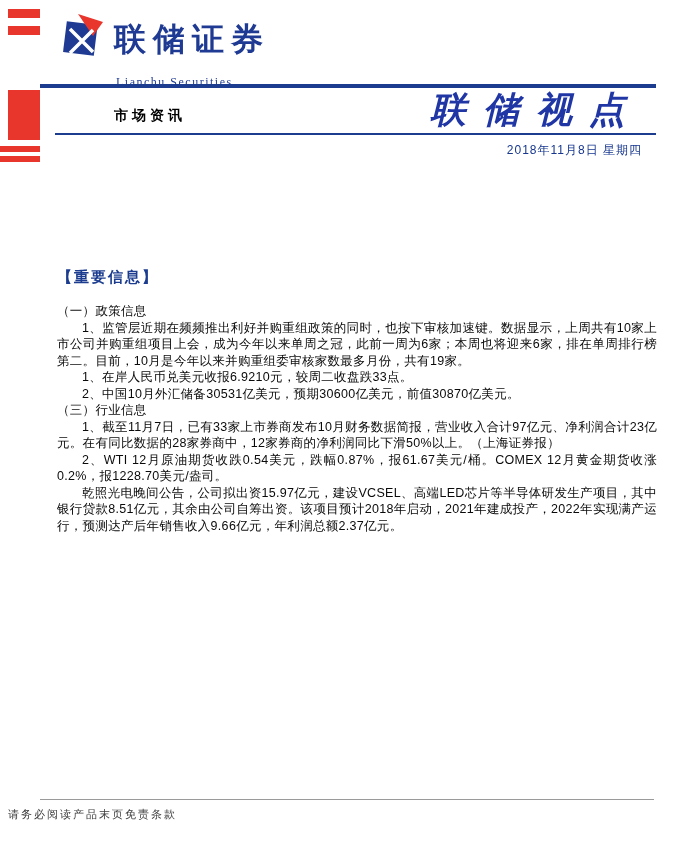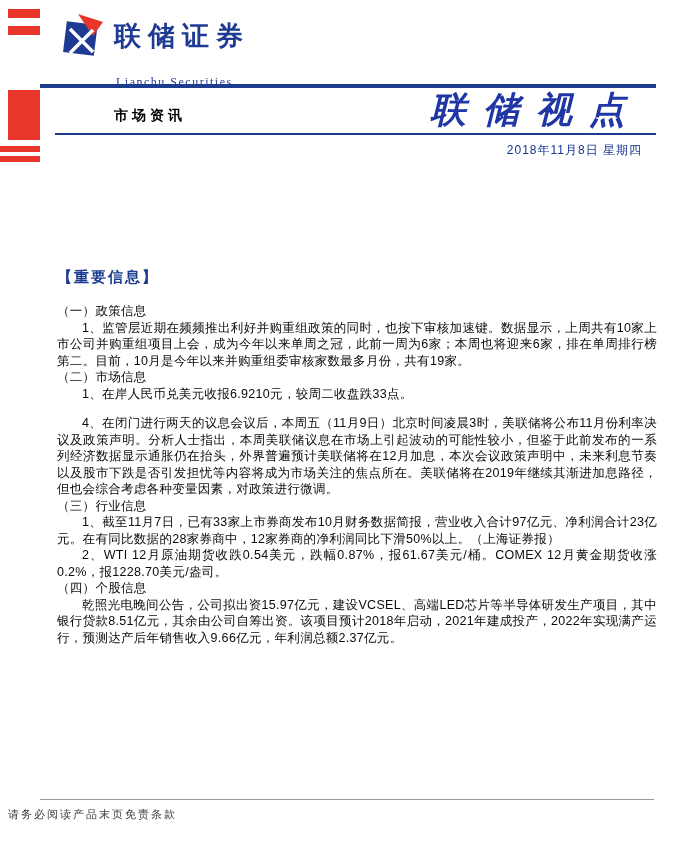--- a/index.html
+++ b/index.html
@@ -21,21 +21,21 @@
   .red-left-1{ left:0;    top:146px; width:40px; height:6px; }
   .red-left-2{ left:0;    top:156px; width:40px; height:6px; }
   
   .rule { position:absolute; background:#1b3c8f; }
   .rule-main   { left:40px; top:84px;  width:616px; height:4px; }
   .rule-header { left:55px; top:133px; width:601px; height:2px; }
   
   .logo-icon { position:absolute; left:56px; top:13px; width:48px; height:48px; }
   .logo-zh {
     position:absolute; left:114px; top:18px;
-    font-size:27px; font-weight:bold; color:#1e3a93; letter-spacing:7px;
+    font-size:32px; font-weight:bold; color:#1e3a93; letter-spacing:7px;
   }
   .logo-en {
     position:absolute; left:116px; top:52px;
     font-family:"Liberation Serif", serif;
     font-size:12px; color:#1e3a93; letter-spacing:1.5px;margin-top:23px;
   }
   
   .section-label {
     position:absolute; left:114px; top:107px;
     font-size:14px; font-weight:bold; color:#000000; letter-spacing:4px;
@@ -100,27 +100,25 @@
   <div class="section-label">市场资讯</div>
   <div class="doc-title">联储视点</div>
   <div class="rule rule-header"></div>
   <div class="doc-date">2018年11月8日  星期四</div>
 
   <div class="content">
     <div class="important-heading">【重要信息】</div>
     <div id="content-blocks">
         <h3>（一）政策信息</h3>
         <p>1、监管层近期在频频推出利好并购重组政策的同时，也按下审核加速键。数据显示，上周共有10家上市公司并购重组项目上会，成为今年以来单周之冠，此前一周为6家；本周也将迎来6家，排在单周排行榜第二。目前，10月是今年以来并购重组委审核家数最多月份，共有19家。</p>
-        <h3>（二）市场信息</h3>
         <p>1、在岸人民币兑美元收报6.9210元，较周二收盘跌33点。</p>
-        <p class="gap">4、在闭门进行两天的议息会议后，本周五（11月9日）北京时间凌晨3时，美联储将公布11月份利率决议及政策声明。分析人士指出，本周美联储议息在市场上引起波动的可能性较小，但鉴于此前发布的一系列经济数据显示通胀仍在抬头，外界普遍预计美联储将在12月加息，本次会议政策声明中，未来利息节奏以及股市下跌是否引发担忧等内容将成为市场关注的焦点所在。美联储将在2019年继续其渐进加息路径，但也会综合考虑各种变量因素，对政策进行微调。</p>
+        <p>2、中国10月外汇储备30531亿美元，预期30600亿美元，前值30870亿美元。</p>
         <h3>（三）行业信息</h3>
         <p>1、截至11月7日，已有33家上市券商发布10月财务数据简报，营业收入合计97亿元、净利润合计23亿元。在有同比数据的28家券商中，12家券商的净利润同比下滑50%以上。（上海证券报）</p>
         <p>2、WTI 12月原油期货收跌0.54美元，跌幅0.87%，报61.67美元/桶。COMEX 12月黄金期货收涨0.2%，报1228.70美元/盎司。</p>
-        <h3>（四）个股信息</h3>
         <p>乾照光电晚间公告，公司拟出资15.97亿元，建设VCSEL、高端LED芯片等半导体研发生产项目，其中银行贷款8.51亿元，其余由公司自筹出资。该项目预计2018年启动，2021年建成投产，2022年实现满产运行，预测达产后年销售收入9.66亿元，年利润总额2.37亿元。</p>
       </div>
   </div>
 
   <div class="footer-line"></div>
   <div class="footer-text">请务必阅读产品末页免责条款</div>
 
 </div>
 
 </body></html>

